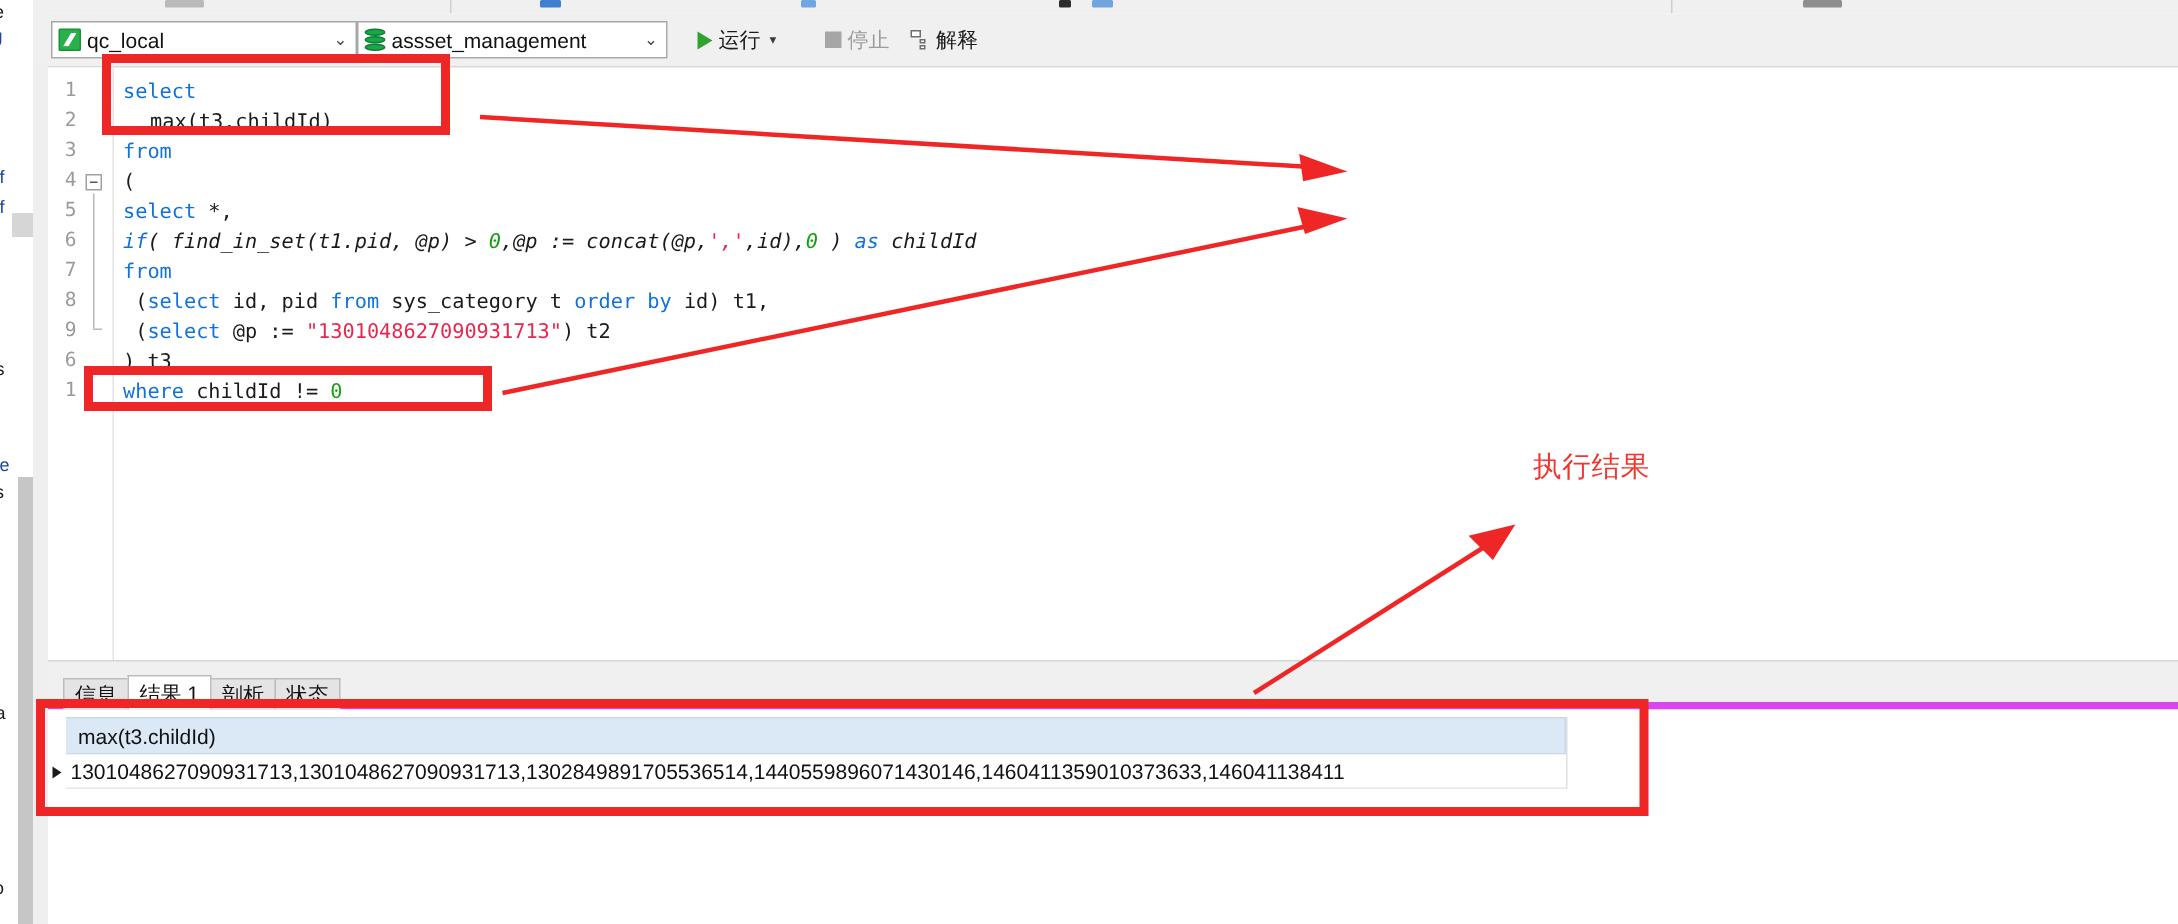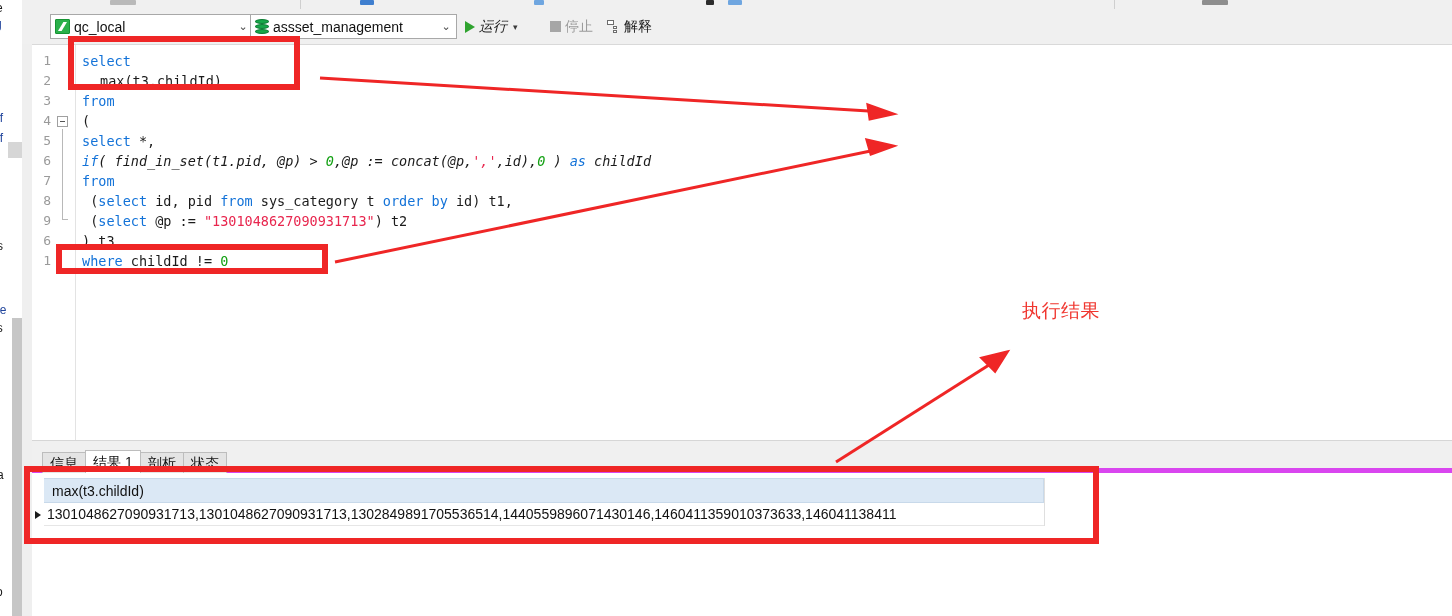--- a/index.html
+++ b/index.html
@@ -228,37 +228,37 @@
     <div class="sliver-blob" style="left:88px;width:26px;background:#b9b9b9;"></div>
     <div class="sliver-blob" style="left:338px;width:14px;background:#3f7fcf;"></div>
     <div class="sliver-blob" style="left:512px;width:10px;background:#6fa6e0;"></div>
     <div class="sliver-blob" style="left:684px;width:8px;background:#2c2c2c;"></div>
     <div class="sliver-blob" style="left:706px;width:14px;background:#6fa6e0;"></div>
     <div class="sliver-blob" style="left:1180px;width:26px;background:#8e8e8e;"></div>
   </div>
 
   <div class="toolbar">
 
-    <div class="combo" style="left:28px;width:204px;">
+    <div class="combo" style="left:12px;width:204px;">
       <span class="conn-icon"></span>
       <span class="combo-label">qc_local</span>
       <span class="caret-down">⌄</span>
     </div>
 
-    <div class="combo" style="left:228px;width:207px;">
+    <div class="combo" style="left:216px;width:207px;">
       <span class="db-icon">
         <span class="db-ring" style="top:0px;"></span>
         <span class="db-ring" style="top:5px;"></span>
         <span class="db-ring" style="top:10px;"></span>
       </span>
       <span class="combo-label">assset_management</span>
       <span class="caret-down">⌄</span>
     </div>
 
-    <div class="tb-btn" style="left:443px;font-style:italic;">
+    <div class="tb-btn" style="left:443px;">
       <span class="play-tri"></span>
       <span>运行</span>
       <span class="tb-split">▾</span>
     </div>
 
     <div class="tb-btn disabled" style="left:528px;">
       <span class="stop-sq"></span>
       <span>停止</span>
     </div>
 

